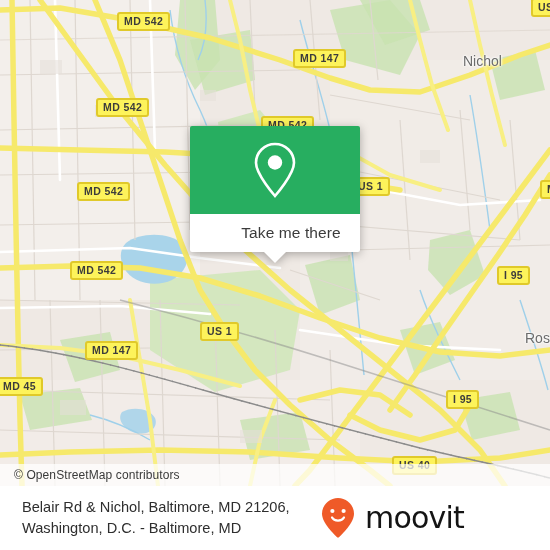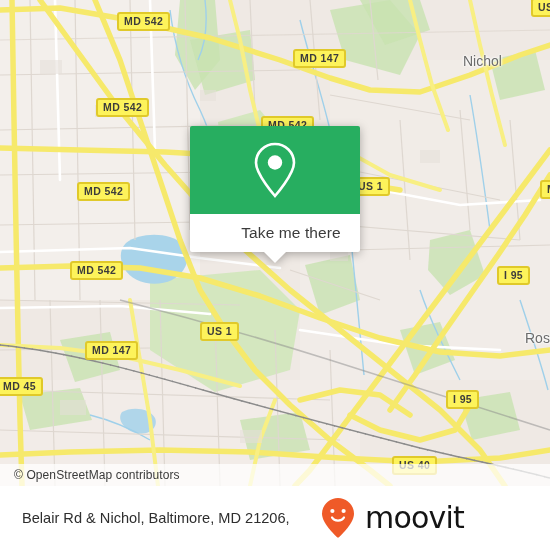--- a/index.html
+++ b/index.html
@@ -291,20 +291,21 @@
     </div>
 
     <div class="attrib">
       <span>© OpenStreetMap contributors</span>
     </div>
   </div>
 
   <div class="footer">
     <div class="footer-text">
       <div>Belair Rd &amp; Nichol, Baltimore, MD 21206,</div>
+      <div>Washington, D.C. - Baltimore, MD</div>
     </div>
     <div class="brand">
       <svg width="34" height="42" viewBox="0 0 34 42">
         <path d="M17 1 C8.2 1 1 8.1 1 16.8 C1 27.4 17 41 17 41 C17 41 33 27.4 33 16.8 C33 8.1 25.8 1 17 1 Z" fill="#ef5a28"></path>
         <circle cx="11.4" cy="14" r="2.1" fill="#ffffff"></circle>
         <circle cx="22.6" cy="14" r="2.1" fill="#ffffff"></circle>
         <path d="M11 20.5 C13.2 24.6 20.8 24.6 23 20.5" fill="none" stroke="#ffffff" stroke-width="2.2" stroke-linecap="round"></path>
       </svg>
       <span class="brand-word">moovit</span>
     </div>

